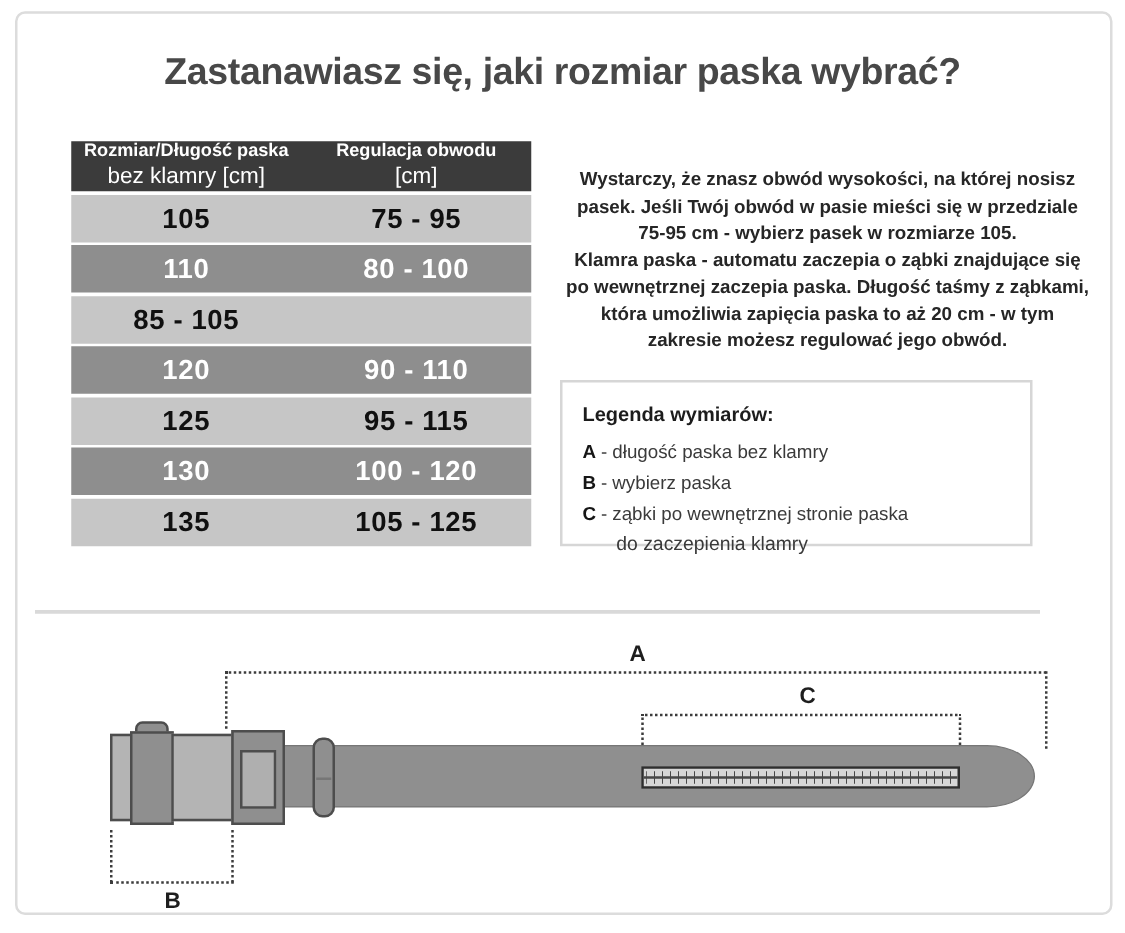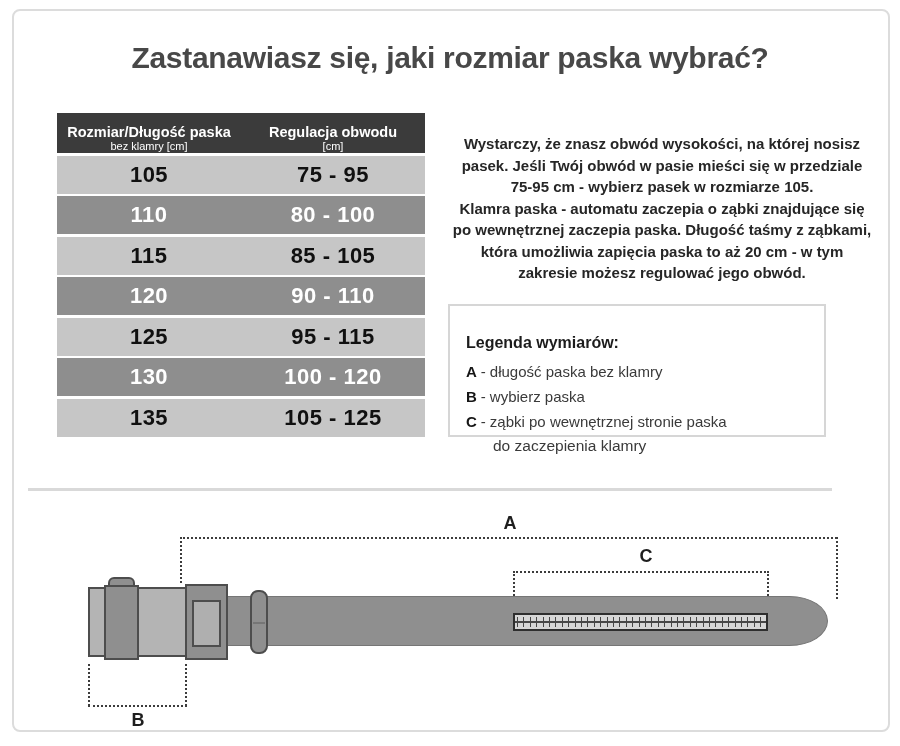--- a/index.html
+++ b/index.html
@@ -15,42 +15,42 @@
   }
   .title {
     position: absolute; left: 0; top: 41px; width: 900px;
     text-align: center; font-size: 30px; font-weight: bold;
     color: #484848; letter-spacing: -0.3px;
   }
   
   .size-table { position: absolute; left: 57px; top: 113px; width: 368px; }
   .thead {
     display: flex; background: #3b3b3b; color: #ffffff; height: 40px;
-    align-items: flex-end;
+    align-items: flex-start;
   }
   .th { width: 50%; text-align: center; line-height: 1.15; }
   .th-l1 { font-size: 14.5px; font-weight: bold; }
-  .th-l2 { font-size: 11px; font-weight: normal; }
+  .th-l2 { font-size: 18px; font-weight: normal; }
   .trow {
     display: flex; height: 38px; margin-top: 2.5px; align-items: center;
     font-size: 22px; font-weight: bold; letter-spacing: 0.5px;
   }
   .trow.light { background: #c6c6c6; color: #101010; align-items: center; }
   .trow.dark  { background: #8e8e8e; color: #ffffff; }
   .td { width: 50%; text-align: center; }
   
   .description {
     position: absolute; left: 432px; top: 104px; width: 460px;
     text-align: center; font-size: 15px; font-weight: bold;
     color: #262626; line-height: 21.5px; margin-top: 29px;
   }
   
   .legend {
     position: absolute; left: 448px; top: 304px; width: 378px; height: 133px;
-    border: 2px solid #d6d6d6; background: #ffffff; padding: 28px 16px;
+    border: 2px solid #d6d6d6; background: #ffffff; padding: 18px 16px;
   }
   .legend-title { font-size: 16px; font-weight: bold; color: #1c1c1c; margin-bottom: 7px; }
   .legend-item { font-size: 15px; color: #3a3a3a; line-height: 25px; }
   .legend-item .letter { font-weight: bold; color: #161616; }
   .legend-item .sep { margin: 0 4px; }
   .legend-cont { margin-left: 27px; font-size: 15.5px; color: #3a3a3a; line-height: 23px; }
   
   .divider {
     position: absolute; left: 28px; top: 488px; width: 804px; height: 3px;
     background: #d9d9d9;
@@ -125,21 +125,20 @@
     </div>
     <div class="trow light">
       <div class="td">105</div>
       <div class="td">75 - 95</div>
     </div>
     <div class="trow dark">
       <div class="td">110</div>
       <div class="td">80 - 100</div>
     </div>
     <div class="trow light">
-      <div class="td">115</div>
       <div class="td">85 - 105</div>
     </div>
     <div class="trow dark">
       <div class="td">120</div>
       <div class="td">90 - 110</div>
     </div>
     <div class="trow light">
       <div class="td">125</div>
       <div class="td">95 - 115</div>
     </div>

